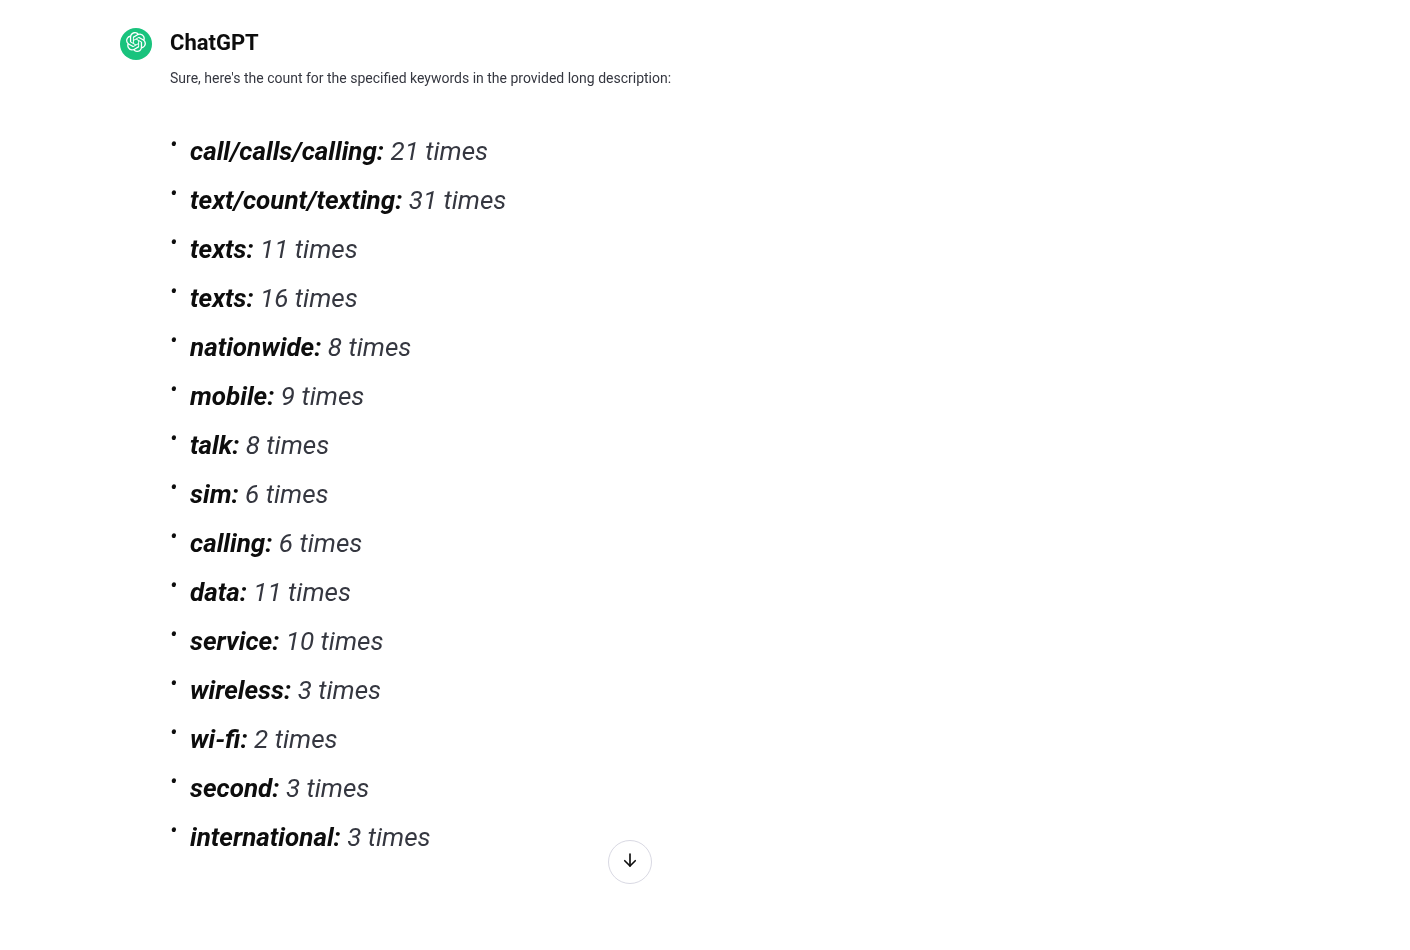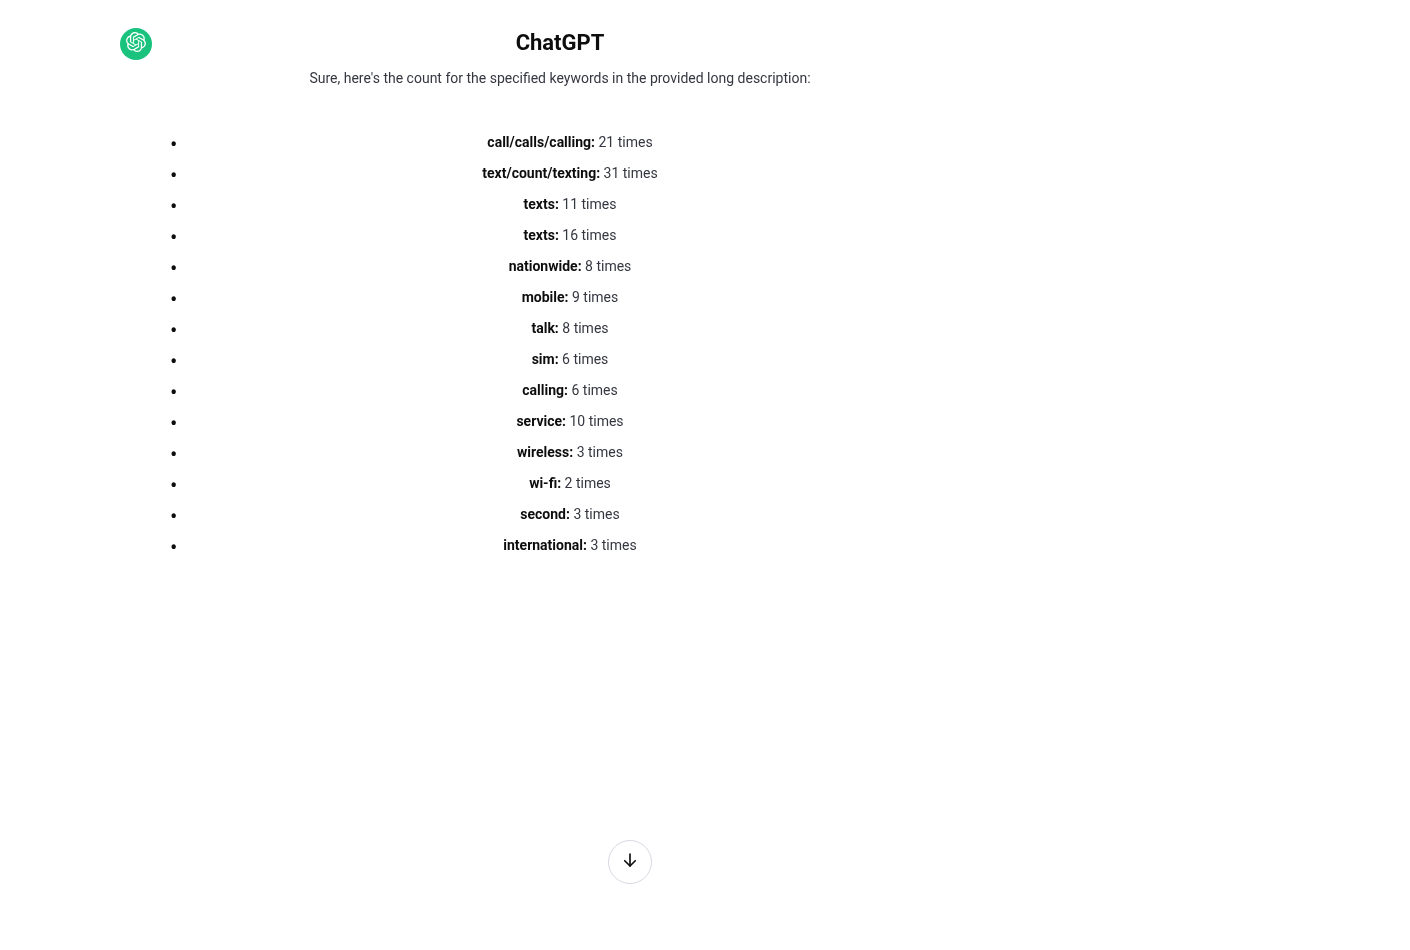--- a/index.html
+++ b/index.html
@@ -13,21 +13,20 @@
       color: #202123;
       width: 1410px;
       height: 950px;
       overflow: hidden;
       position: relative;
     }
     .message {
       padding-top: 30px;
       padding-left: 120px;
       max-width: 950px;
-      text-align: center;
     }
     .avatar {
       width: 32px;
       height: 32px;
       border-radius: 50%;
       background: #19c37d;
       display: flex;
       align-items: center;
       justify-content: center;
       float: left;
@@ -53,24 +52,25 @@
       line-height: 1.9;
       margin-bottom: 40px;
     }
     ul.keyword-list {
       list-style: none;
       padding-left: 0;
     }
     ul.keyword-list li {
       position: relative;
       padding-left: 20px;
-      font-size: 14px;
+      font-size: 26px;
       color: #353740;
       line-height: 1.5;
       margin-bottom: 10px;
+      font-style: italic;
     }
     ul.keyword-list li::before {
       content: "•";
       position: absolute;
       left: 0;
       top: -4px;
       font-size: 22px;
       color: #0d0d0d;
     }
     .kw {
@@ -114,20 +114,21 @@
     <ul class="keyword-list">
         <li><span class="kw">call/calls/calling:</span><span> 21 times</span></li>
         <li><span class="kw">text/count/texting:</span><span> 31 times</span></li>
         <li><span class="kw">texts:</span><span> 11 times</span></li>
         <li><span class="kw">texts:</span><span> 16 times</span></li>
         <li><span class="kw">nationwide:</span><span> 8 times</span></li>
         <li><span class="kw">mobile:</span><span> 9 times</span></li>
         <li><span class="kw">talk:</span><span> 8 times</span></li>
         <li><span class="kw">sim:</span><span> 6 times</span></li>
         <li><span class="kw">calling:</span><span> 6 times</span></li>
+        <li><span class="kw">data:</span><span> 11 times</span></li>
         <li><span class="kw">service:</span><span> 10 times</span></li>
         <li><span class="kw">wireless:</span><span> 3 times</span></li>
         <li><span class="kw">wi-fi:</span><span> 2 times</span></li>
         <li><span class="kw">second:</span><span> 3 times</span></li>
         <li><span class="kw">international:</span><span> 3 times</span></li>
       </ul>
   </div>
 </div>
 
 <div class="scroll-down-btn">

